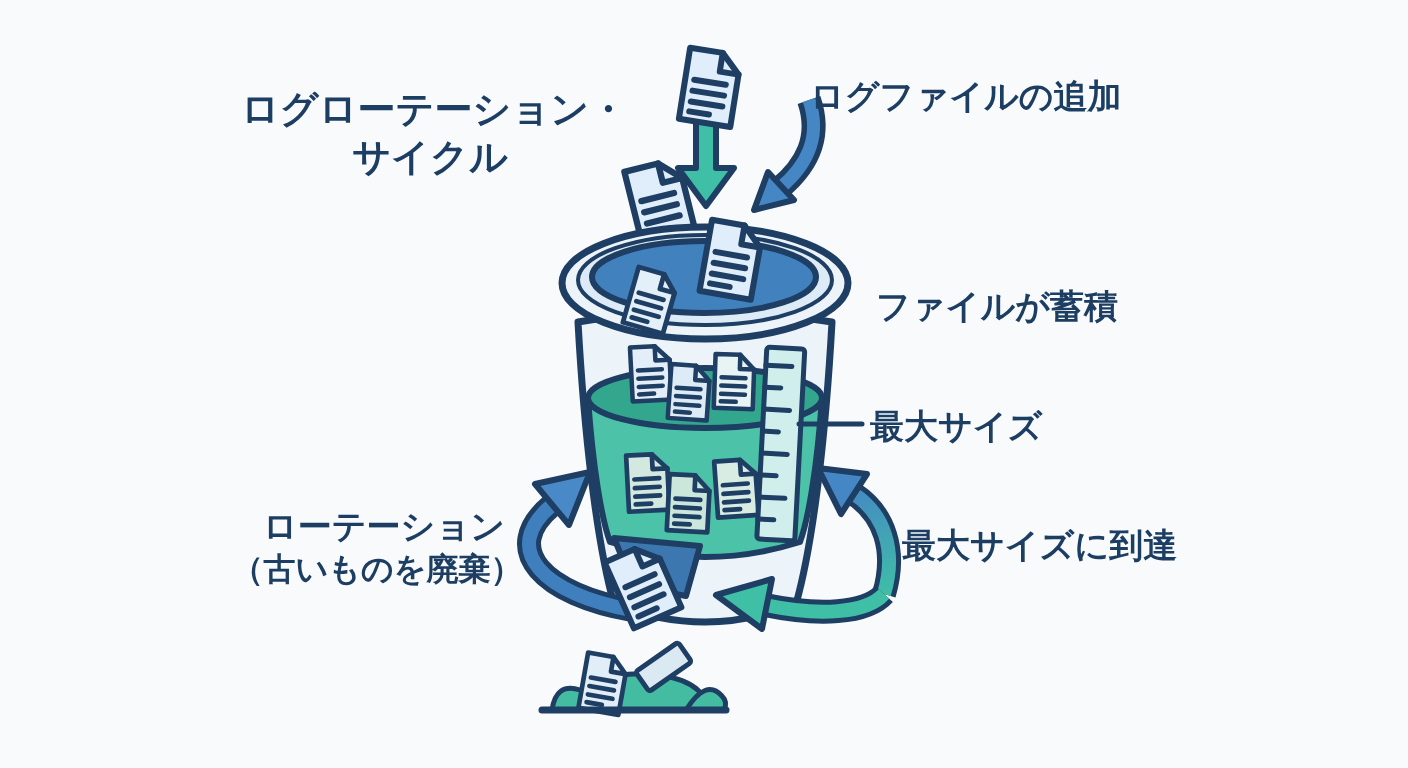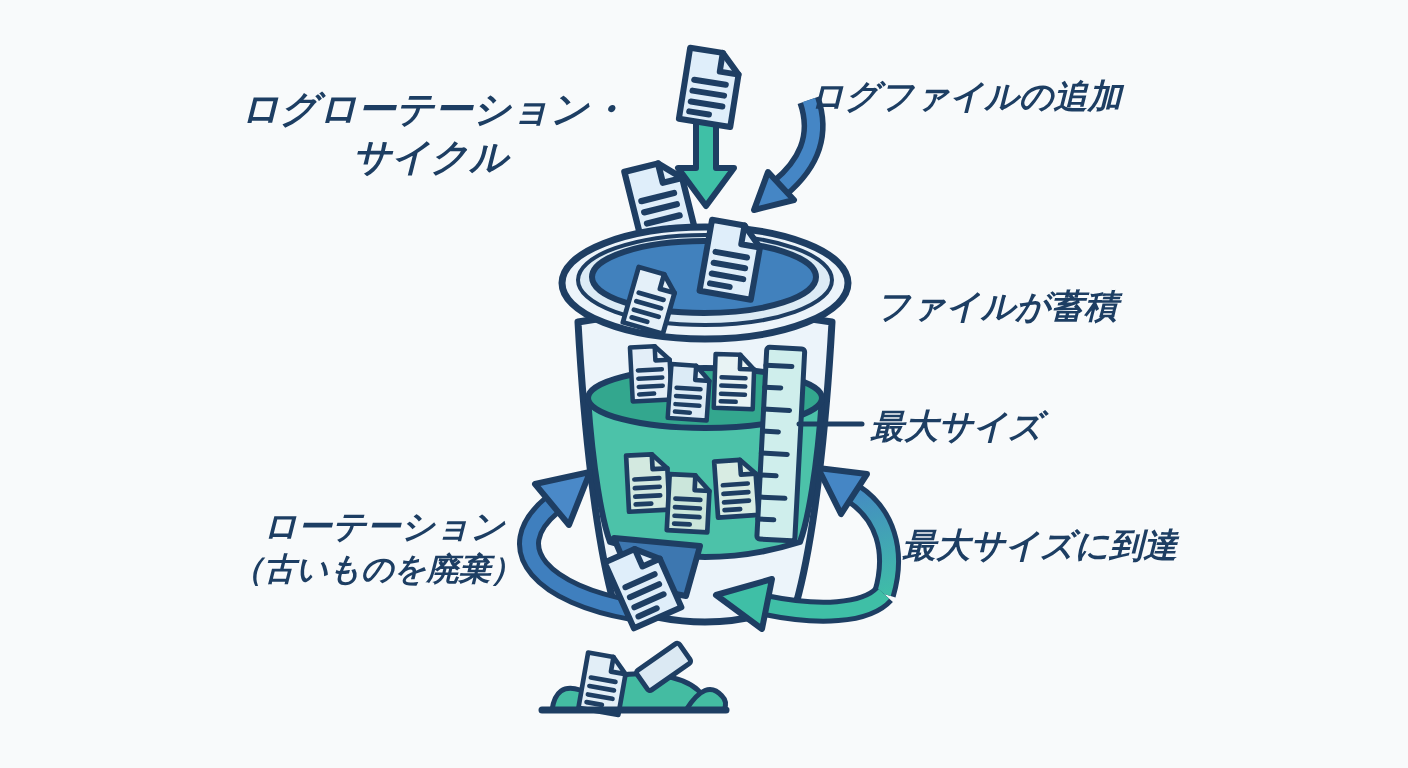--- a/index.html
+++ b/index.html
@@ -1,21 +1,21 @@
 <!DOCTYPE html>
 <html><head>
 <meta charset="utf-8">
 <style>
   html,body{margin:0;padding:0;}
   body{
     width:1408px;height:768px;overflow:hidden;
     background:#f8fafb;
     font-family:"Liberation Sans", sans-serif;
   }
-  .stage{position:relative;width:1408px;height:768px;font-style:italic;}
+  .stage{position:relative;width:1408px;height:768px;}
   svg{display:block;}
   .lbl{
     font-family:"Liberation Sans", sans-serif;
     font-weight:700;
   }
 </style>
 </head>
 <body>
 
 <div class="stage">

